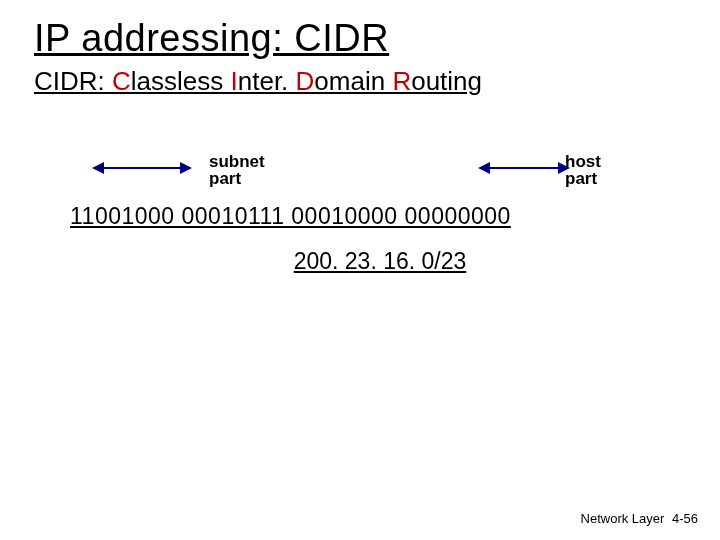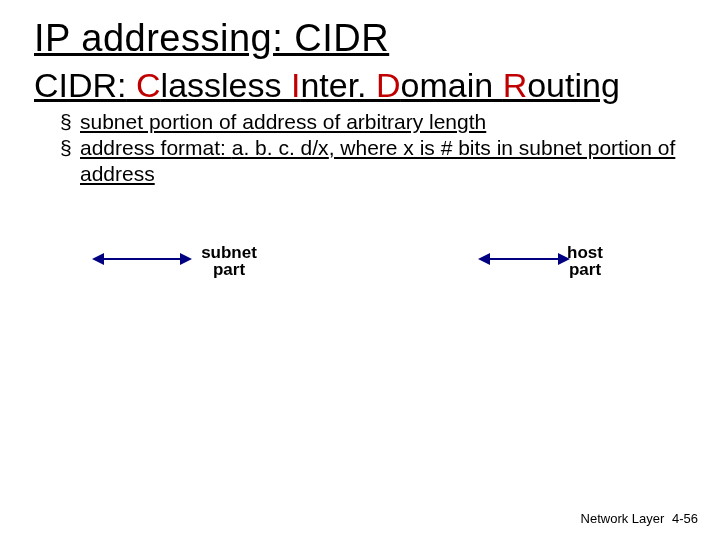--- a/index.html
+++ b/index.html
@@ -21,21 +21,21 @@
     position: relative;
     text-decoration: underline;
   }
   .title {
     font-size: 38px;
     line-height: 1.1;
     margin: 0 0 6px 0;
     letter-spacing: 0.5px;
   }
   .subtitle {
-    font-size: 34px;
+    font-size: 26px;
     text-decoration: underline;
     margin: 4px 0 4px 0;
   }
   .subtitle .red { color: #c00000; }
   ul.bullets {
     list-style: none;
     margin: 2px 0 0 26px;
     padding: 0;
   }
   ul.bullets li {
@@ -76,22 +76,23 @@
     border-bottom: 6px solid transparent;
     top: -5px;
   }
   .arrow .head.left  { left: -2px;  border-right: 12px solid #000080; }
   .arrow .head.right { right: -2px; border-left: 12px solid #000080; }
   .alabel {
     position: absolute;
     font-size: 17px;
     font-weight: bold;
     line-height: 1.0;
-    text-align: center;
+    text-align: left;
     width: 70px;
+    margin-left: 15px;
   }
   .alabel.subnet { left: 100px; top: 0; }
   .alabel.host   { left: 456px; top: 0; }
   .bits {
     font-size: 23px;
     letter-spacing: 0.5px;
     margin-left: 36px;
     white-space: nowrap;
   }
   .cidr {
@@ -114,48 +115,42 @@
 
 <div class="slide">
 
   <div class="title">IP addressing: CIDR</div>
 
   <div class="subtitle">
     <span>CIDR:</span>
     <span class="red">C</span><span>lassless </span><span class="red">I</span><span>nter. </span><span class="red">D</span><span>omain </span><span class="red">R</span><span>outing</span>
   </div>
 
-  <ul class="bullets">
-    <li>
-      <span>subnet portion of address of arbitrary length</span>
-    </li>
-    <li>
-      <span>address format: </span><span class="ul">a. b. c. d/x</span><span>, where x is # bits in subnet portion of address</span>
-    </li>
-  </ul>
 
   <div class="diagram">
     <div class="arrow-row">
       <div class="arrow subnet">
         <div class="head left"></div>
         <div class="head right"></div>
       </div>
       <div class="alabel subnet">
         <span>subnet</span><br>
         <span>part</span>
       </div>
       <div class="arrow host">
         <div class="head left"></div>
         <div class="head right"></div>
       </div>
       <div class="alabel host">
         <span>host</span><br>
         <span>part</span>
       </div>
     </div>
+    <div class="bits">11001000  00010111  00010000  00000000</div>
+    <div class="cidr">200. 23. 16. 0/23</div>
   </div>
 
   <div class="footer">
     <span>Network Layer</span>
     <span class="pg">4-56</span>
   </div>
 
 </div>
 
 </body></html>

